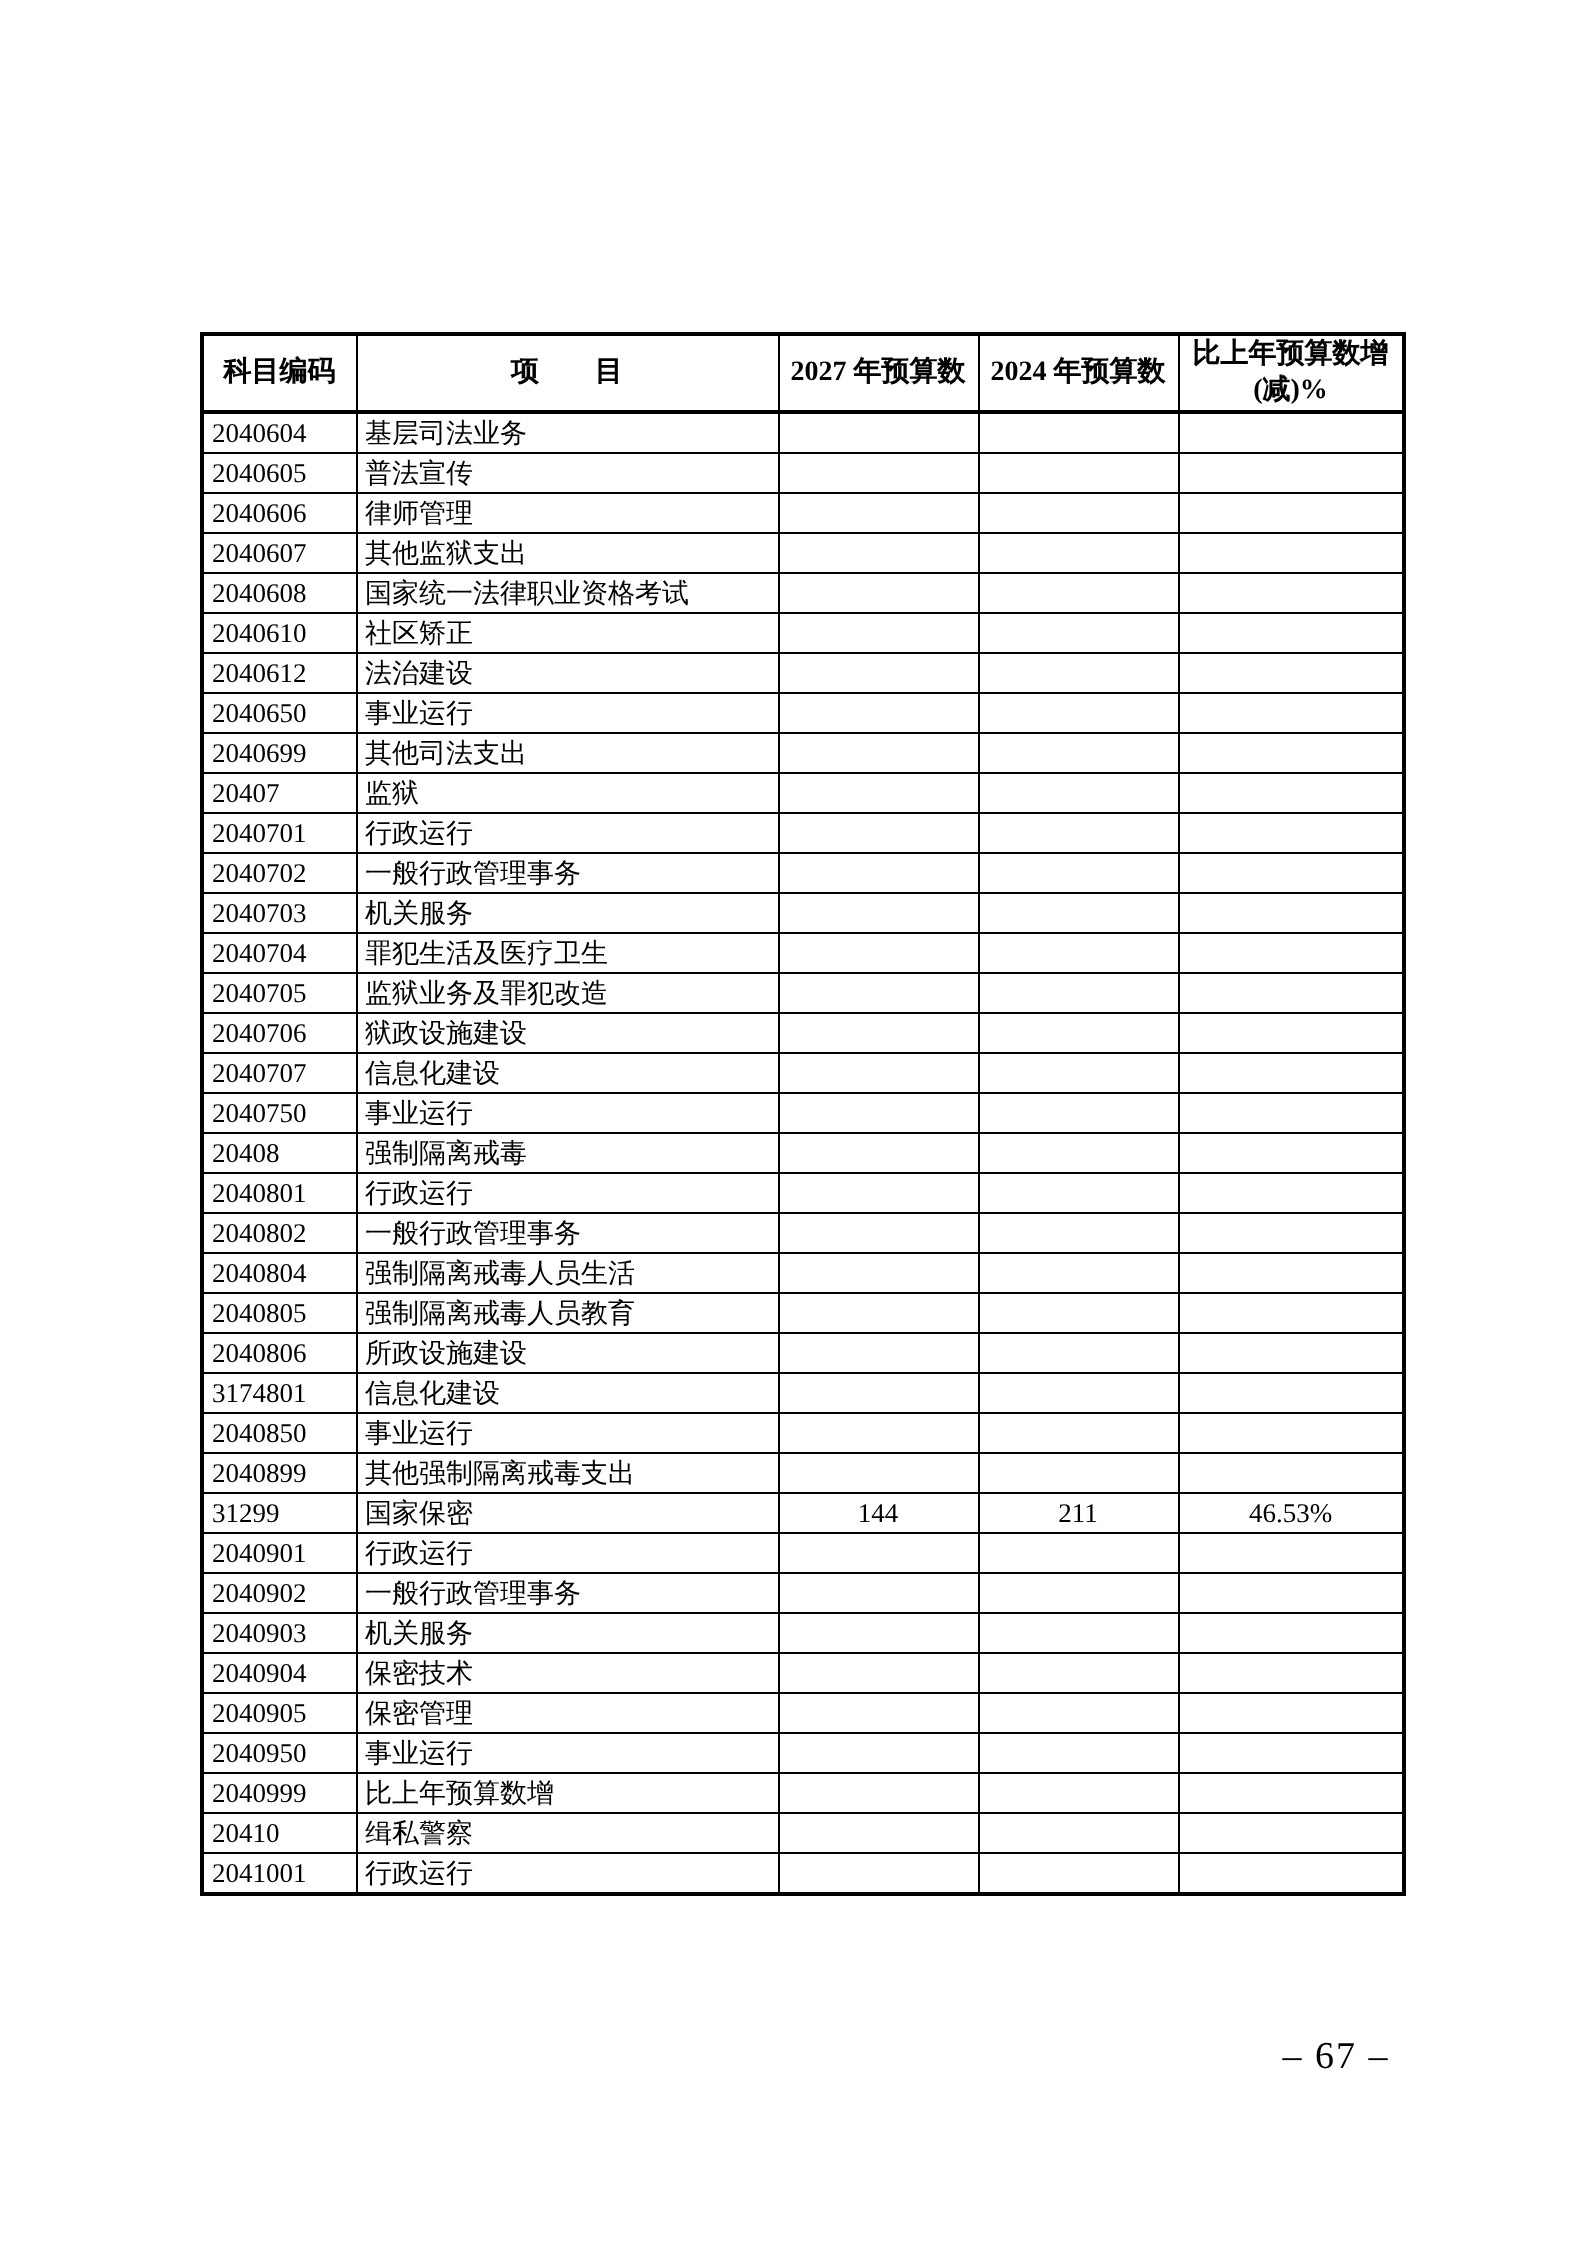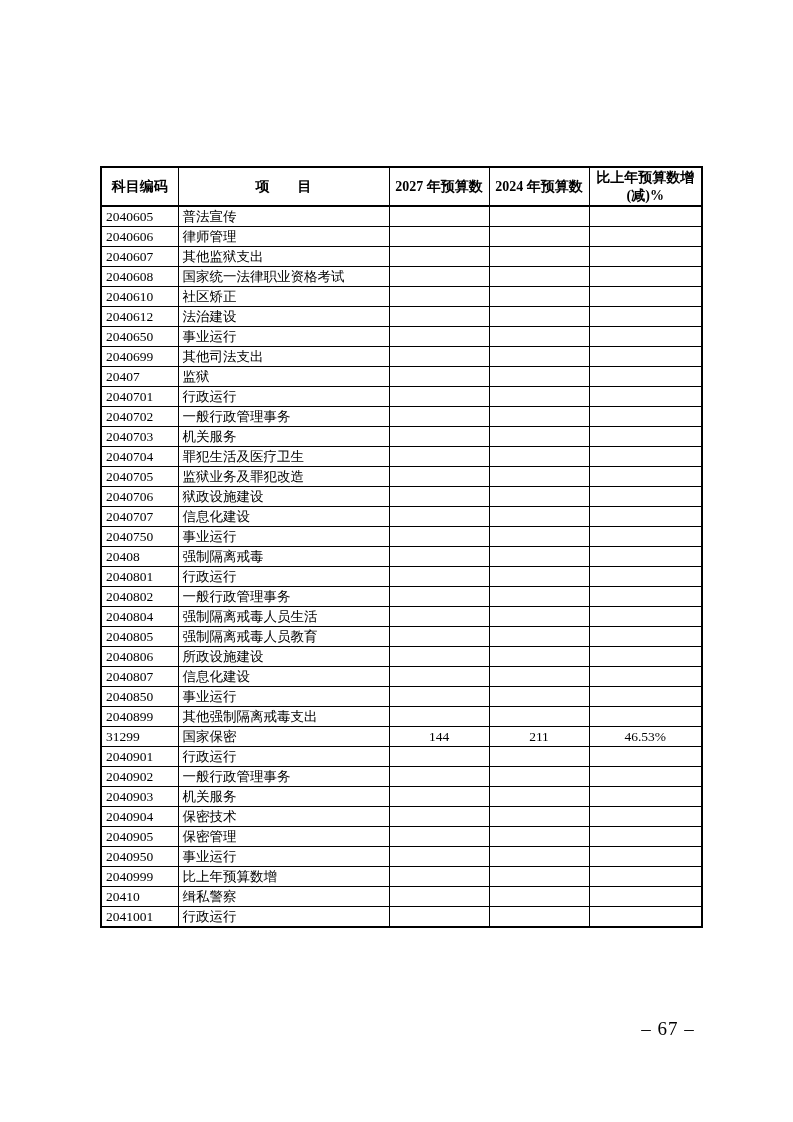--- a/index.html
+++ b/index.html
@@ -82,20 +82,27 @@
       <tr>
         <th>科目编码</th>
         <th>项　　目</th>
         <th>2027 年预算数</th>
         <th>2024 年预算数</th>
         <th>比上年预算数增(减)%</th>
       </tr>
     </thead>
     <tbody>
         <tr>
+          <td class="cell-code">2040604</td>
+          <td class="cell-item">基层司法业务</td>
+          <td class="cell-num"></td>
+          <td class="cell-num"></td>
+          <td class="cell-num"></td>
+        </tr>
+        <tr>
           <td class="cell-code">2040605</td>
           <td class="cell-item">普法宣传</td>
           <td class="cell-num"></td>
           <td class="cell-num"></td>
           <td class="cell-num"></td>
         </tr>
         <tr>
           <td class="cell-code">2040606</td>
           <td class="cell-item">律师管理</td>
           <td class="cell-num"></td>
@@ -243,21 +250,21 @@
           <td class="cell-num"></td>
         </tr>
         <tr>
           <td class="cell-code">2040806</td>
           <td class="cell-item">所政设施建设</td>
           <td class="cell-num"></td>
           <td class="cell-num"></td>
           <td class="cell-num"></td>
         </tr>
         <tr>
-          <td class="cell-code">2040807</td>
+          <td class="cell-code">3174801</td>
           <td class="cell-item">信息化建设</td>
           <td class="cell-num"></td>
           <td class="cell-num"></td>
           <td class="cell-num"></td>
         </tr>
         <tr>
           <td class="cell-code">2040850</td>
           <td class="cell-item">事业运行</td>
           <td class="cell-num"></td>
           <td class="cell-num"></td>

